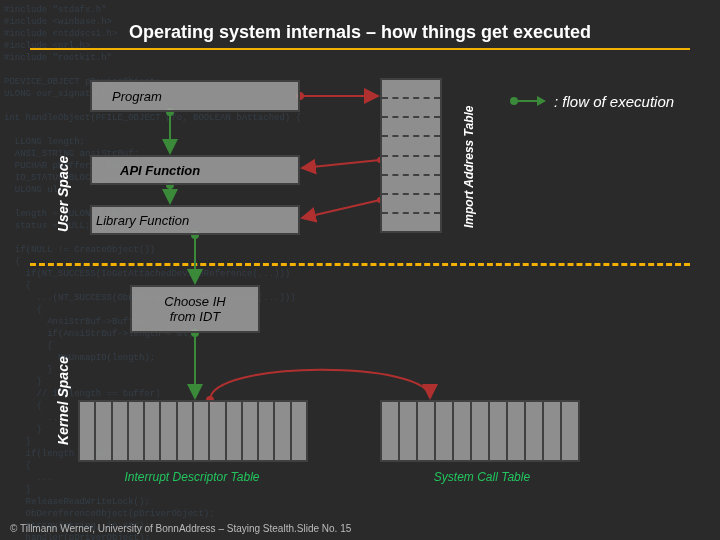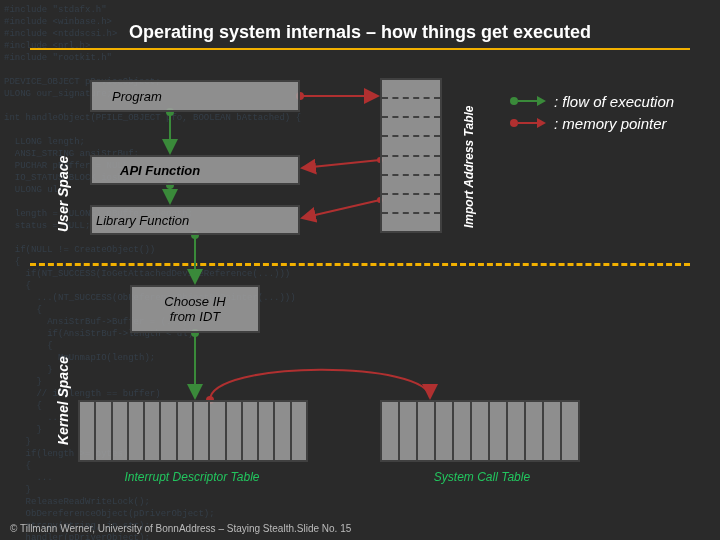--- a/index.html
+++ b/index.html
@@ -274,28 +274,20 @@
 
 <div class="legend">
   <div class="legend-row">
     <div class="arrow-sample">
       <span class="dot green"></span>
         <span class="arrow-line green"></span>
         <span class="arrow-head green"></span>
     </div>
     <span>: flow of execution</span>
   </div>
-  <div class="legend-row">
-    <div class="arrow-sample">
-      <span class="dot red"></span>
-        <span class="arrow-line red"></span>
-        <span class="arrow-head red"></span>
-    </div>
-    <span>: memory pointer</span>
-  </div>
 </div>
 
 <svg class="connectors">
   <defs>
     <marker id="ag" markerWidth="8" markerHeight="8" refX="7" refY="4" orient="auto">
       <path d="M0,0 L8,4 L0,8 Z" fill="#3a8a3a"></path>
     </marker>
     <marker id="ar" markerWidth="8" markerHeight="8" refX="7" refY="4" orient="auto">
       <path d="M0,0 L8,4 L0,8 Z" fill="#b03030"></path>
     </marker>

